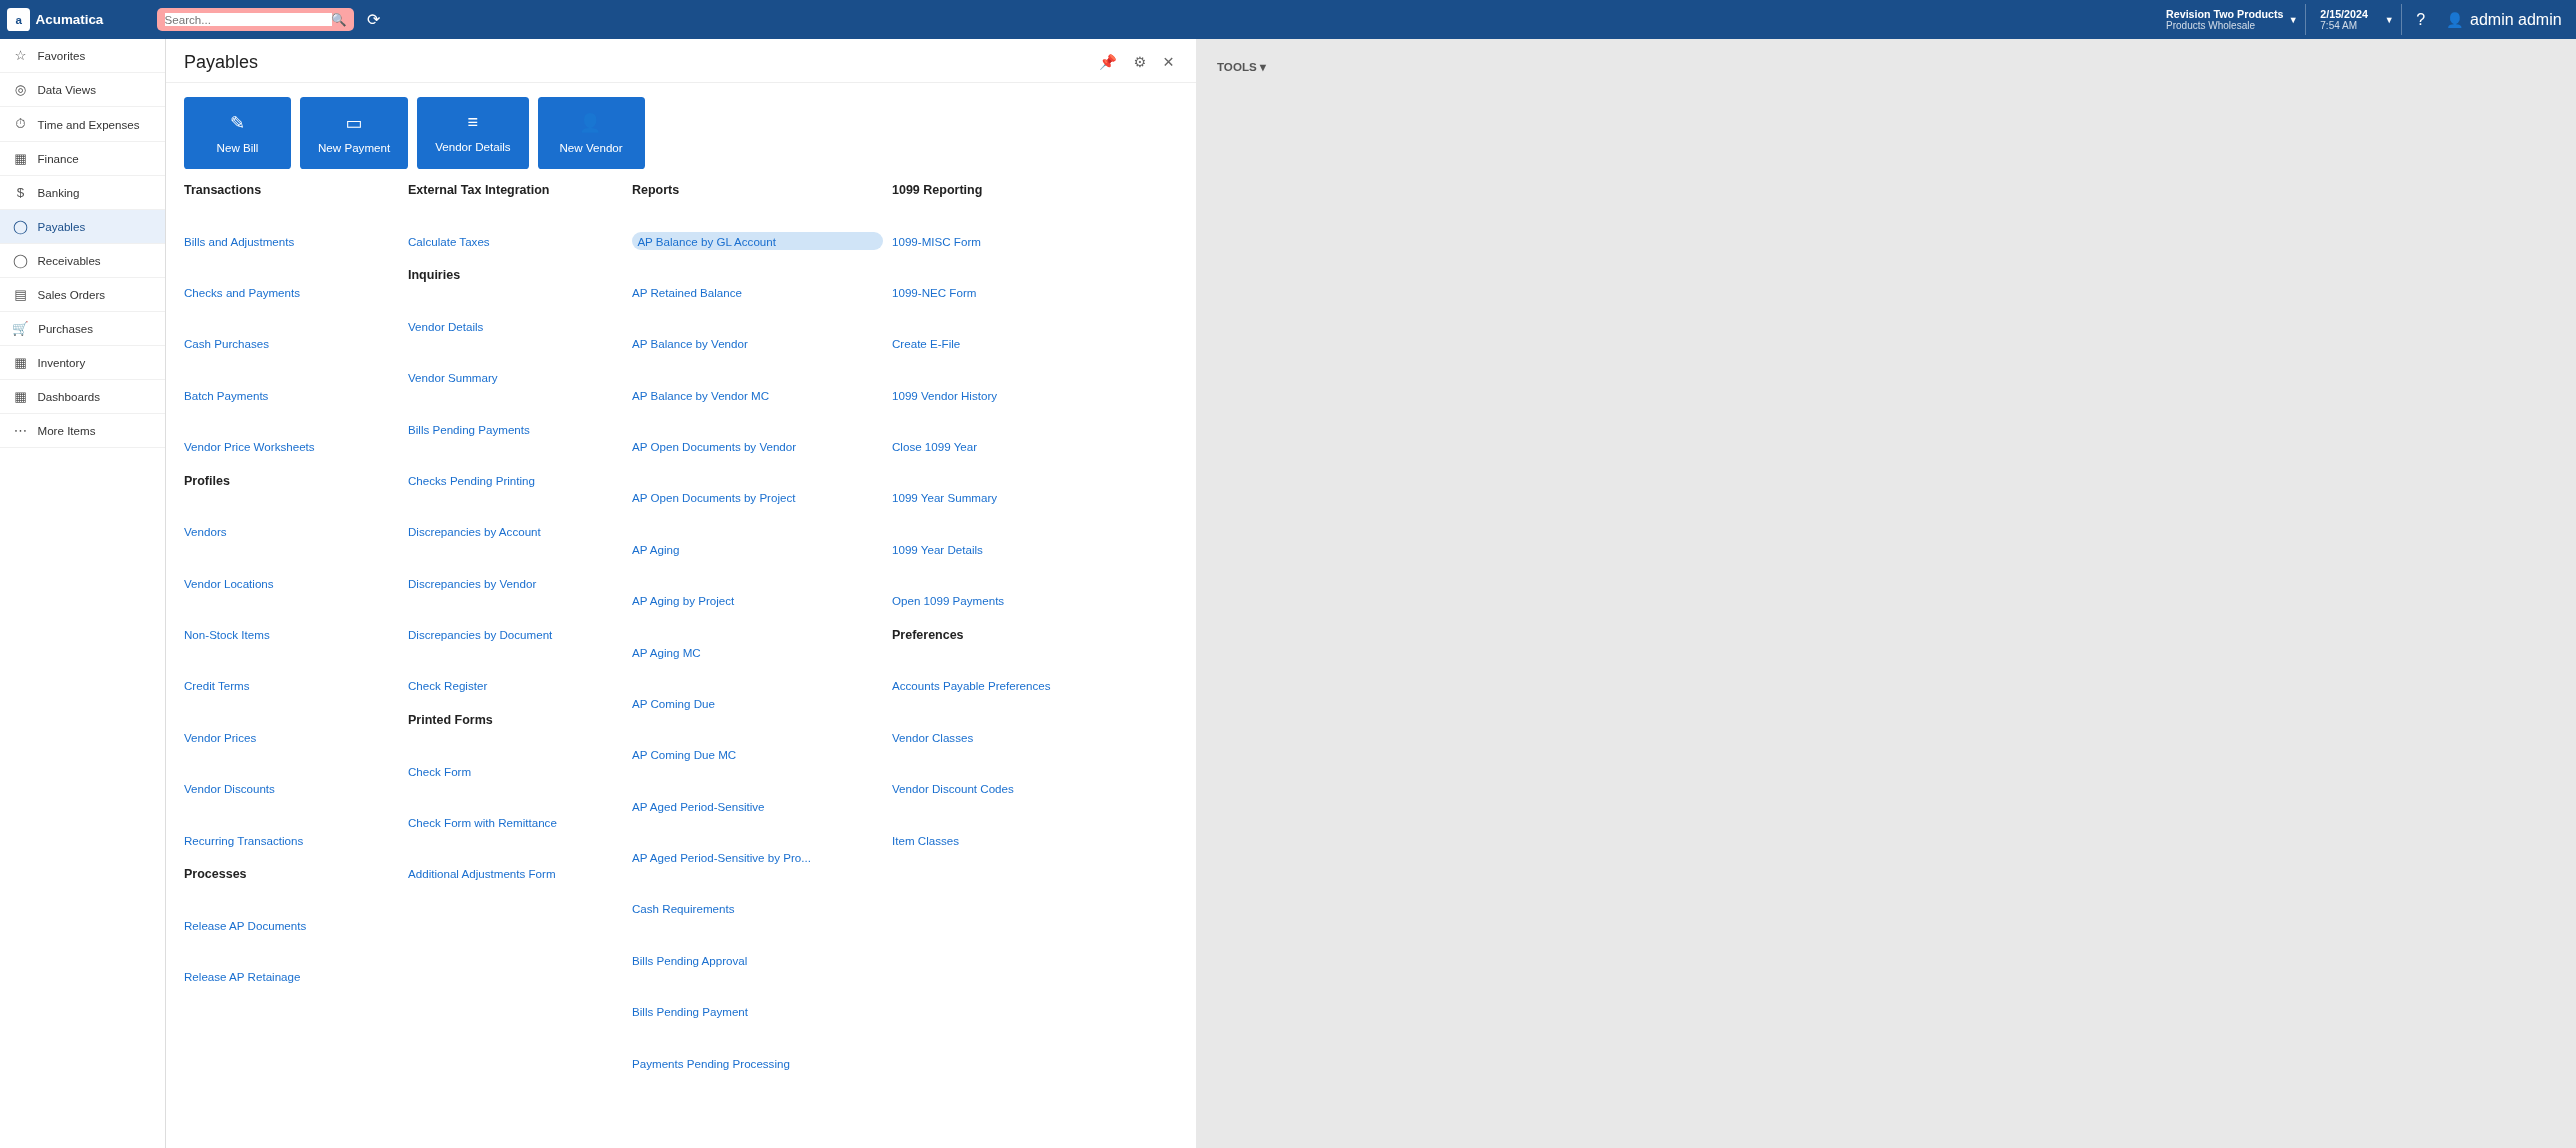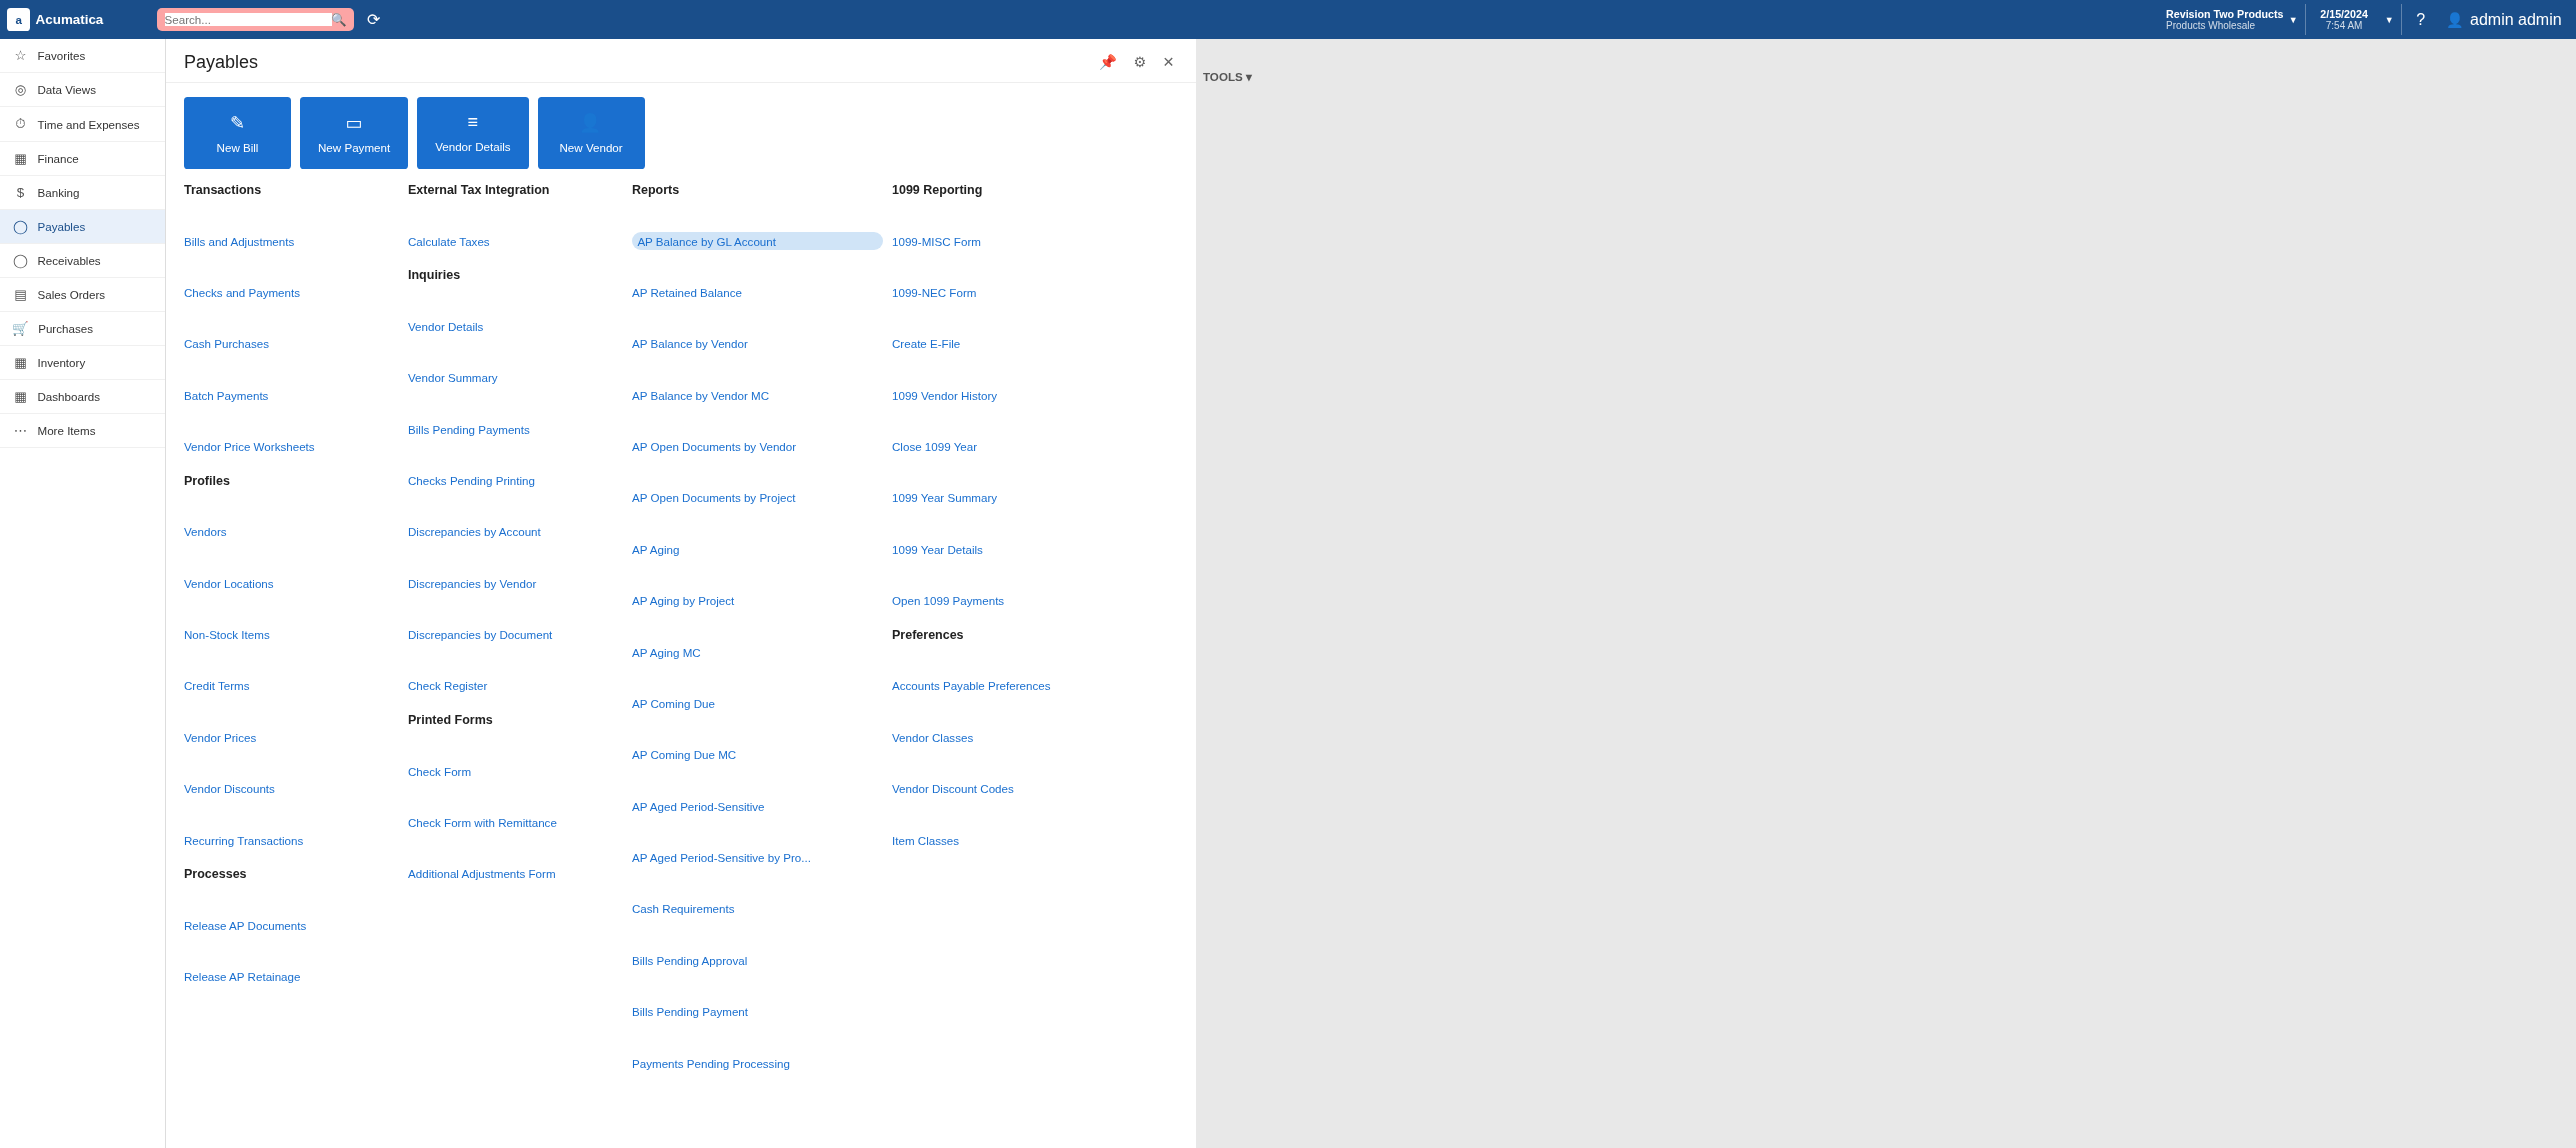--- a/index.html
+++ b/index.html
@@ -140,22 +140,21 @@
     }
     .menu-link.highlighted {
       background: #d0e4f7; padding: 2.7px 5.4px; border-radius: 9px;
       display: block;
     }
 
     
     .right-sidebar {
       flex: 1;
       background: #e8e8e8;
-      padding: 7px;
-      margin-top: 24px;
+      padding: 21px;
     }
     .tools-header {
       display: flex; align-items: center; gap: 5.4px;
       color: #555; font-size: 11.6px; font-weight: 600;
       margin-bottom: 7.2px; cursor: pointer;
     }
   </style>
 </head>
 <body>
 
@@ -173,21 +172,21 @@
   <div class="company-selector">
     <div>
       <div class="company-name">Revision Two Products</div>
       <div class="company-sub">Products Wholesale</div>
     </div>
     <span class="company-chevron">▼</span>
   </div>
   <div class="datetime-selector">
     <div>
       <div style="color:white;font-size:10.7px;font-weight:bold;">2/15/2024</div>
-      <div style="color:rgba(255,255,255,0.8);font-size:10px;text-align:center;">7:54 AM</div>
+      <div style="color:rgba(255,255,255,0.8);font-size:10px;">7:54 AM</div>
     </div>
     <span style="color:white;font-size:9px;">▼</span>
   </div>
   <button class="help-btn">?</button>
   <div class="user-area">
     <span class="user-icon">👤</span>
     <span style="color:white;font-size:16px;">admin admin</span>
   </div>
 </div>
 

